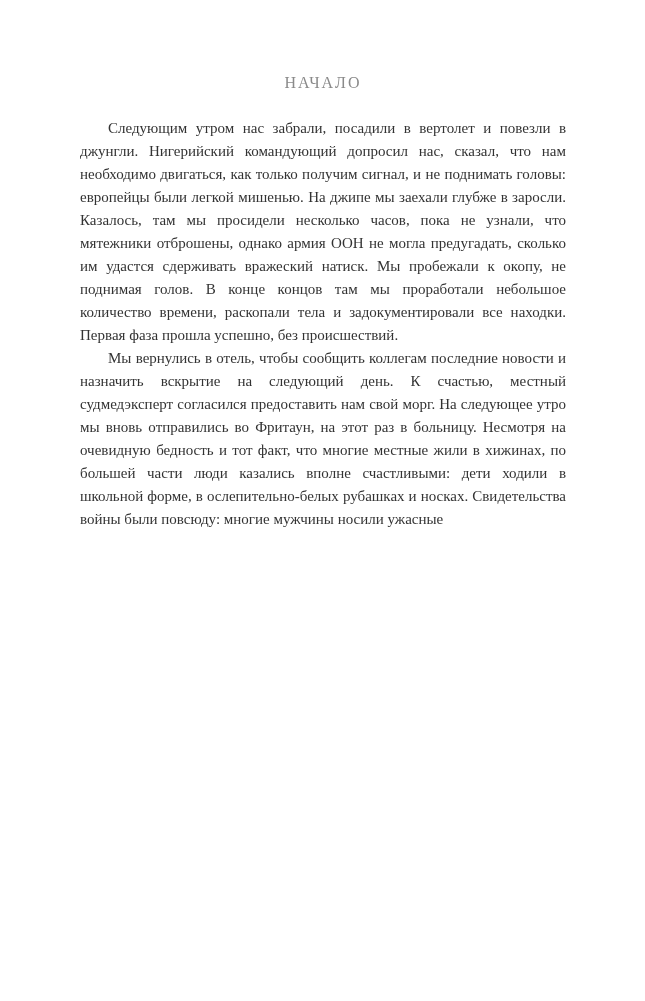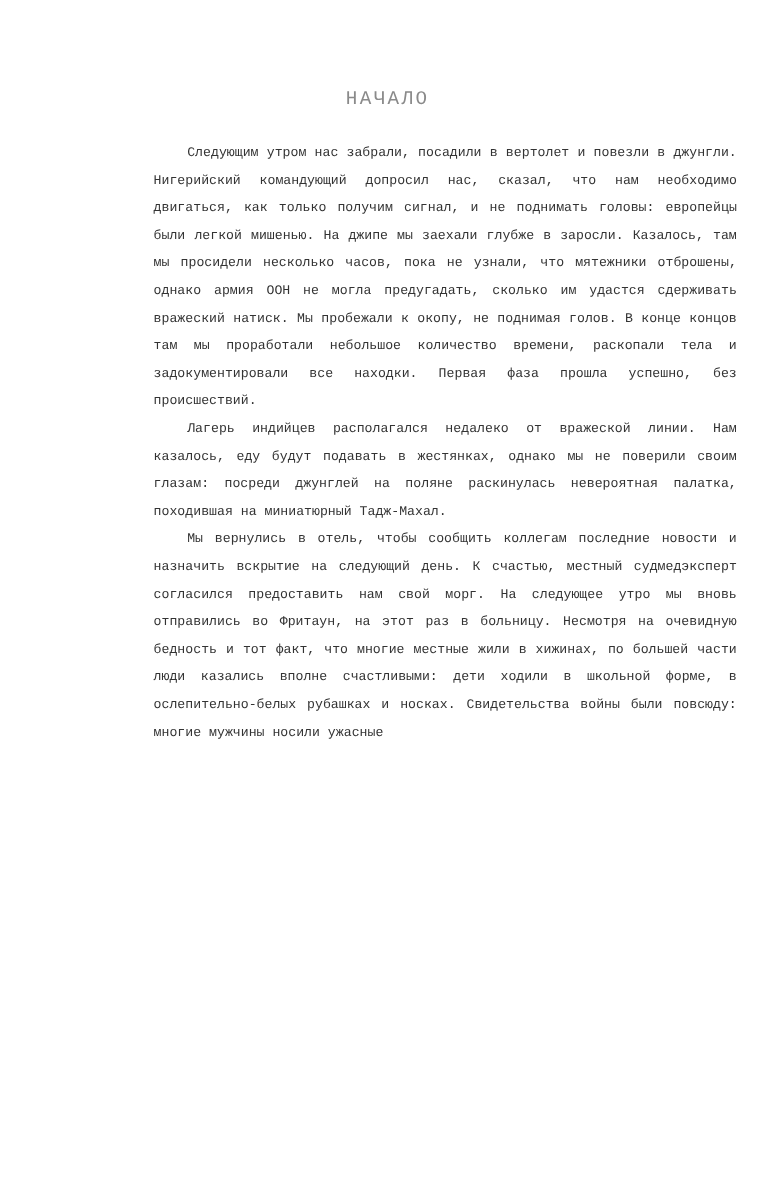--- a/index.html
+++ b/index.html
@@ -5,44 +5,43 @@
   html, body {
     margin: 0;
     padding: 0;
     background: #ffffff;
   }
   .page {
     position: relative;
     width: 645px;
     height: 728px;
     background: #ffffff;
-    font-family: Liberation Mono, monospace;
+    font-family: Liberation Serif, serif;
     overflow: hidden;
   }
   .running-head {
     position: absolute;
     top: 74px;
     left: 80px;
     width: 486px;
     text-align: center;
     font-size: 16px;
     letter-spacing: 2px;
     color: #8a8a8a;
   }
   .text-block {
     position: absolute;
     top: 117px;
     left: 80px;
     width: 486px;
     color: #333333;
-    font-size: 11px;
+    font-size: 15px;
     line-height: 23px;
     text-align: justify;
     hyphens: auto;
-    margin-left: 48px;
     -webkit-hyphens: auto;
   }
   .text-block p {
     margin: 0;
     padding: 0;
     text-indent: 28px;
   }
   .page-number {
     position: absolute;
     top: 903px;
@@ -56,18 +55,17 @@
 </style>
 </head>
 <body>
 
 <div class="page">
 
   <div class="running-head">НАЧАЛО</div>
 
   <div class="text-block">
     <p>Следующим утром нас забрали, посадили в вертолет и повезли в джунгли. Нигерийский командующий допросил нас, сказал, что нам необходимо двигаться, как только получим сигнал, и не поднимать головы: европейцы были легкой мишенью. На джипе мы заехали глубже в заросли. Казалось, там мы просидели несколько часов, пока не узнали, что мятежники отброшены, однако армия ООН не могла предугадать, сколько им удастся сдерживать вражеский натиск. Мы пробежали к окопу, не поднимая голов. В конце концов там мы проработали небольшое количество времени, раскопали тела и задокументировали все находки. Первая фаза прошла успешно, без происшествий.</p>
-    <p>Лагерь индийцев располагался недалеко от вражеской линии. Нам казалось, еду будут подавать в жестянках, однако мы не поверили своим глазам: посреди джунглей на поляне раскинулась невероятная палатка, походившая на миниатюрный Тадж-Махал.</p>
     <p>Мы вернулись в отель, чтобы сообщить коллегам последние новости и назначить вскрытие на следующий день. К счастью, местный судмедэксперт согласился предоставить нам свой морг. На следующее утро мы вновь отправились во Фритаун, на этот раз в больницу. Несмотря на очевидную бедность и тот факт, что многие местные жили в хижинах, по большей части люди казались вполне счастливыми: дети ходили в школьной форме, в ослепительно-белых рубашках и носках. Свидетельства войны были повсюду: многие мужчины носили ужасные</p>
   </div>
 
 
 </div>
 
 </body></html>

